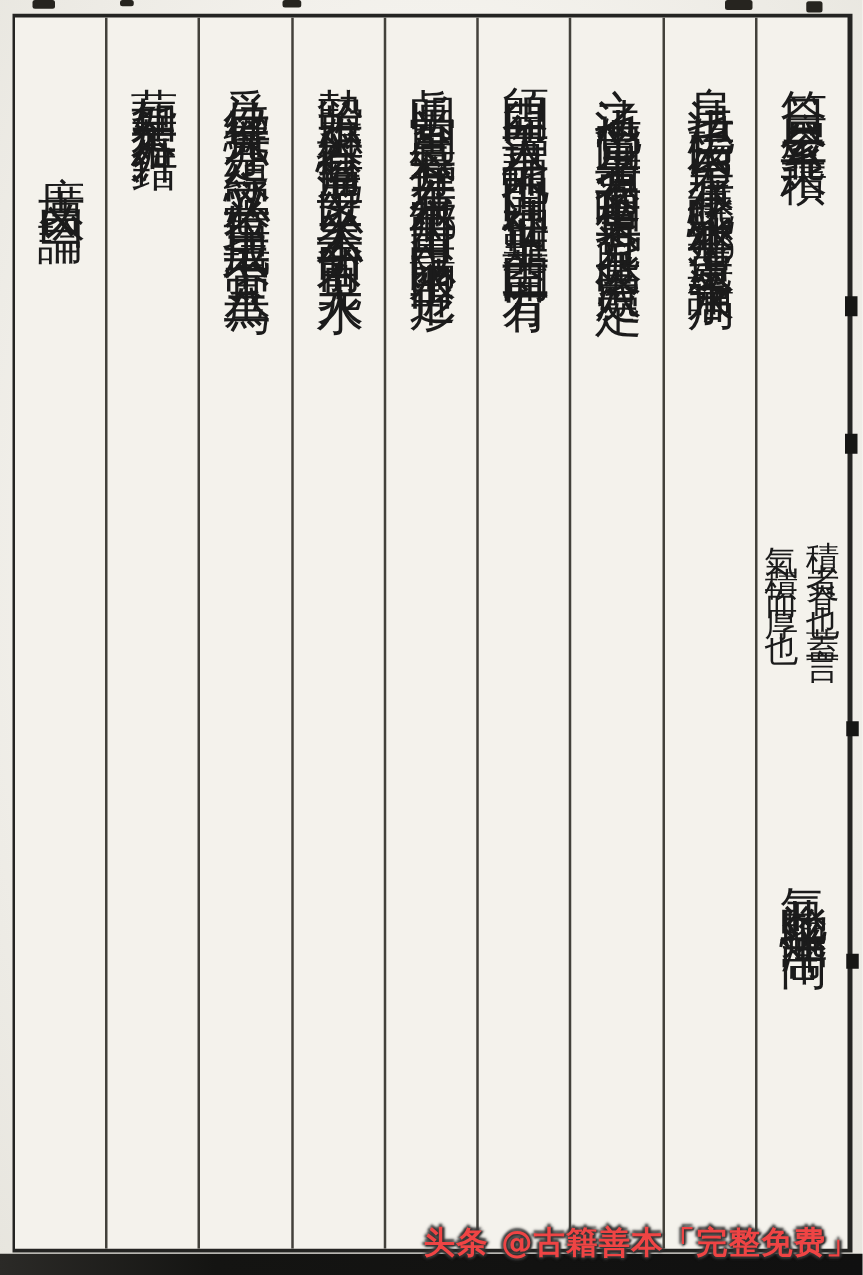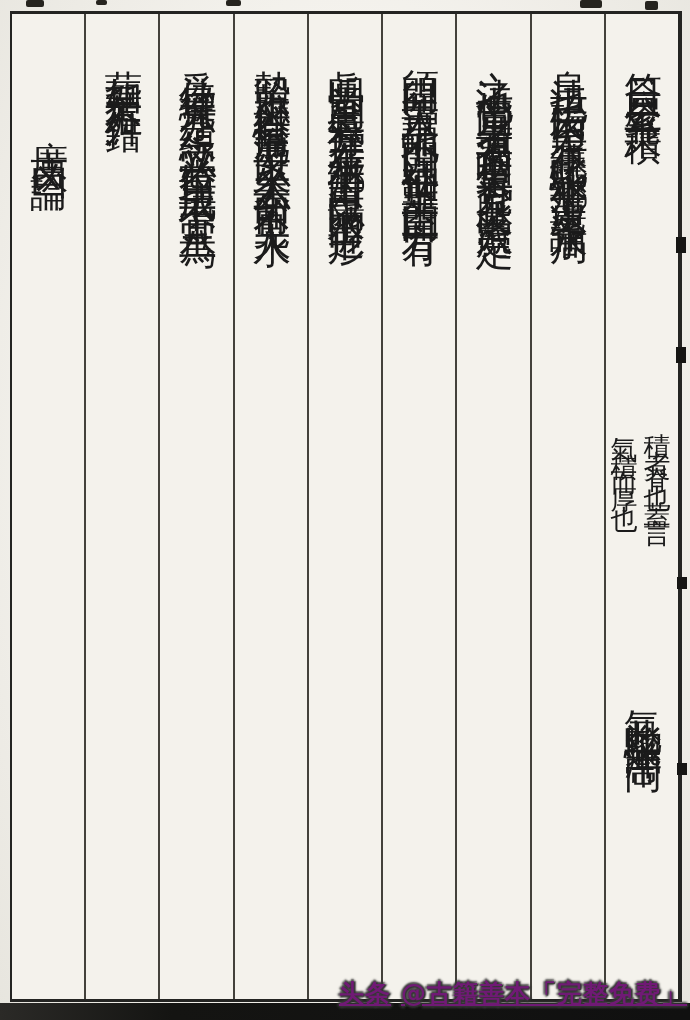--- a/index.html
+++ b/index.html
@@ -118,28 +118,27 @@
   .watermark {
     position: absolute;
     right: 3px;
     bottom: 10px;
     z-index: 5;
     white-space: nowrap;
     font-family: "DejaVu Sans", "Liberation Sans", sans-serif;
     font-size: 25px;
     font-weight: bold;
     letter-spacing: 1px;
-    color: #701a75;
+    color: #ef4444;
     text-shadow:
       -2px 0 2px rgba(55,55,55,0.95),
        2px 0 2px rgba(55,55,55,0.95),
        0 -2px 2px rgba(55,55,55,0.95),
        0  2px 2px rgba(55,55,55,0.95),
        1px 1px 1px rgba(30,30,30,0.9);
-    text-decoration: underline;
   }
   .watermark .badge { margin-right: 10px; }
 </style>
 </head>
 <body>
 
 <div class="frame">
   <div class="cols">
 
     <div class="col col-first">

